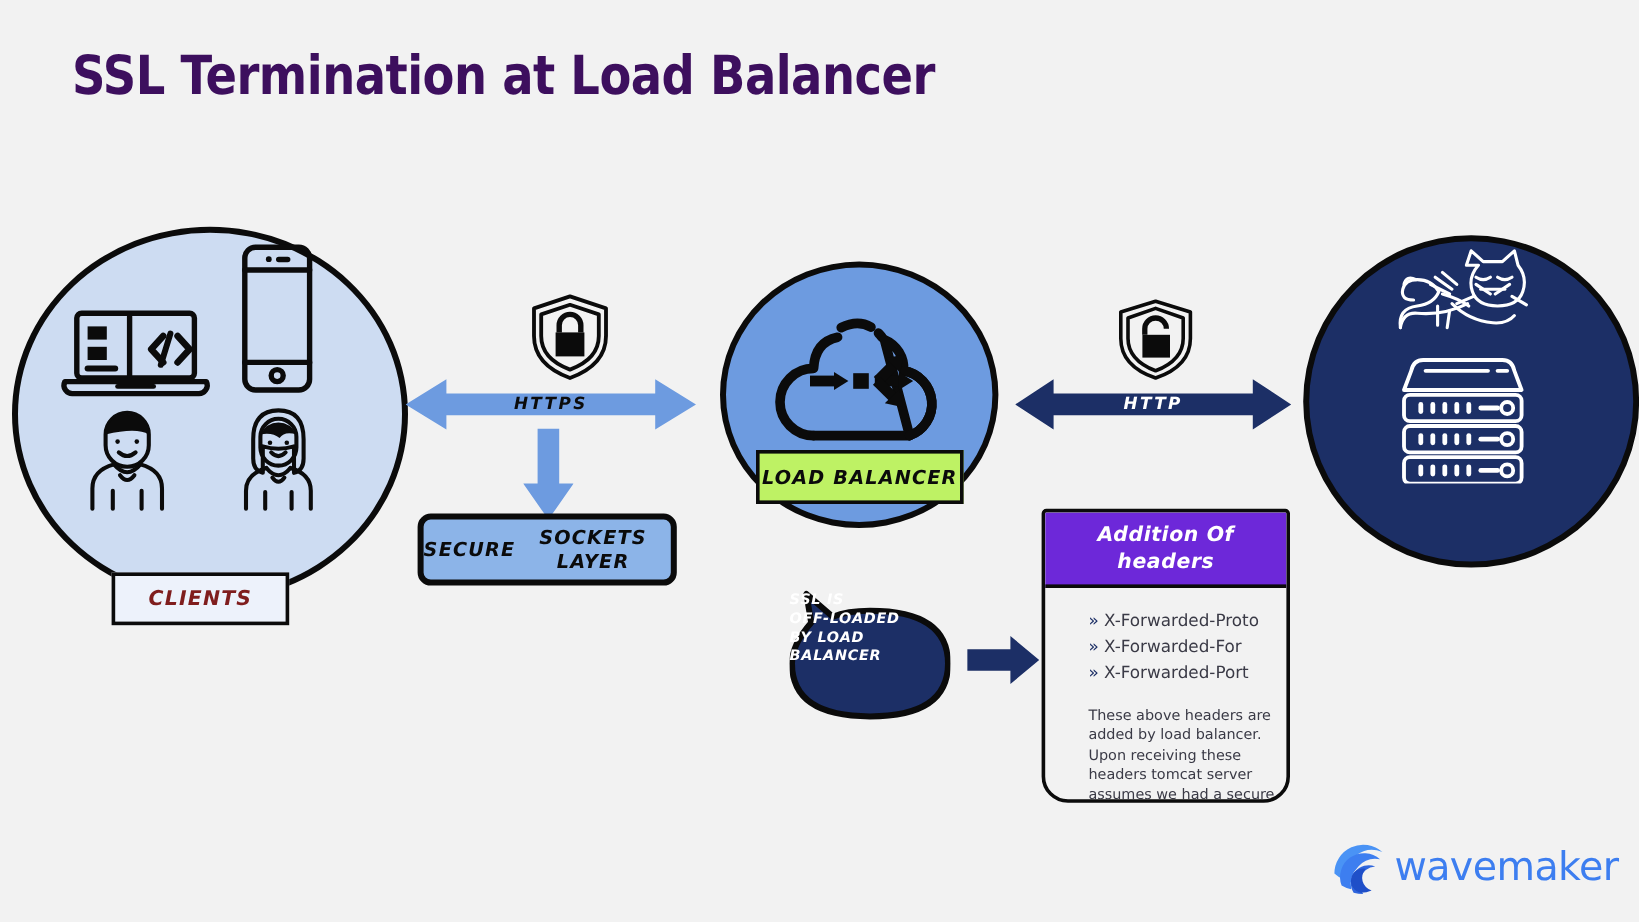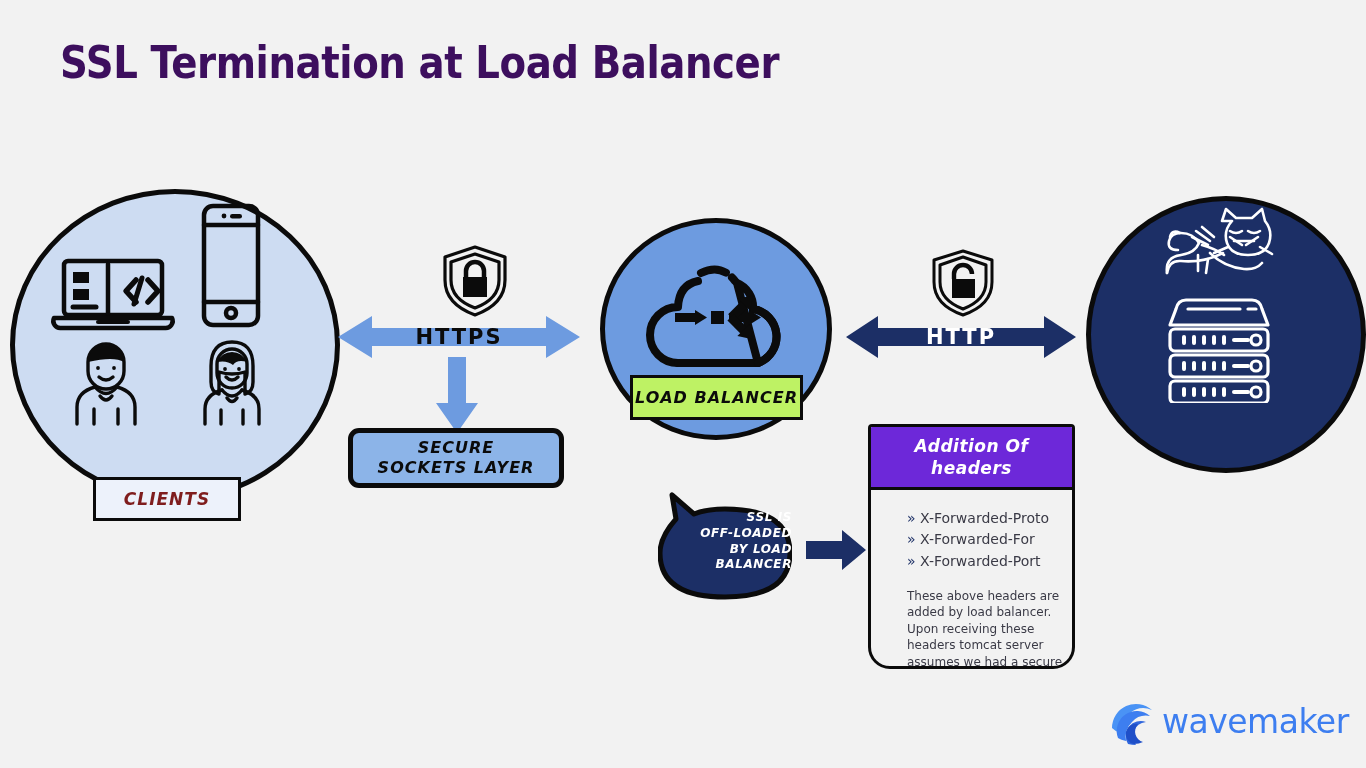--- a/index.html
+++ b/index.html
@@ -61,34 +61,34 @@
     font-size:16px;color:#0b0b0b;
   }
   #tomcat-label{
     left:1143px;top:409px;width:152px;height:36px;
     background:#1c2f66;border:3px solid #ffffff;
     font-size:13px;color:#ffffff;
   }
   #ssl-box{
     left:348px;top:428px;width:216px;height:60px;
     background:#8cb4e8;border:5px solid #0b0b0b;border-radius:11px;
-    flex-direction:column;line-height:1.25;
+    flex-direction:row;line-height:1.25;
     font-size:16px;color:#0b0b0b;
   }
 
   
   .harrow{height:48px;}
   #https-arrow{left:338px;top:313px;width:242px;}
   #http-arrow{left:846px;top:313px;width:230px;}
   .harrow svg{display:block;width:100%;height:100%;}
   .arrow-text{
     position:absolute;left:0;top:0;width:100%;height:100%;
     display:flex;align-items:center;justify-content:center;
     font-family:"DejaVu Sans",sans-serif;
-    font-weight:bold;font-size:21px;letter-spacing:2px;
+    font-weight:bold;font-style:italic;font-size:14px;letter-spacing:2px;
   }
   #https-text{color:#0b0b0b;}
   #http-text{color:#ffffff;}
 
   #down-arrow{left:436px;top:357px;width:42px;height:76px;}
   #bubble-arrow{left:806px;top:530px;width:60px;height:40px;}
 
   
   #shield-lock{left:440px;top:244px;width:70px;height:74px;}
   #shield-unlock{left:930px;top:248px;width:66px;height:70px;}
@@ -98,22 +98,22 @@
   #phone-icon{left:200px;top:203px;width:62px;height:125px;}
   #person-male{left:70px;top:336px;width:72px;height:90px;}
   #person-female{left:196px;top:336px;width:72px;height:90px;}
   #cloud-icon{left:645px;top:253px;width:146px;height:118px;}
   #tomcat-cat{left:1152px;top:207px;width:134px;height:84px;}
   #server-rack{left:1160px;top:283px;width:118px;height:120px;}
 
   
   #speech-bubble{left:658px;top:485px;width:134px;height:120px;}
   #bubble-text{
-    position:absolute;left:658px;top:510px;width:134px;
-    text-align:right;color:#ffffff;
+    position:absolute;left:658px;top:492px;width:134px;
+    text-align:left;color:#ffffff;
     font-family:"DejaVu Sans",sans-serif;
     font-weight:bold;font-style:italic;
     font-size:12px;line-height:1.32;letter-spacing:0.6px;
   }
 
   
   #headers-panel{
     left:868px;top:424px;width:207px;height:245px;
     box-sizing:border-box;
     background:#f2f2f2;

